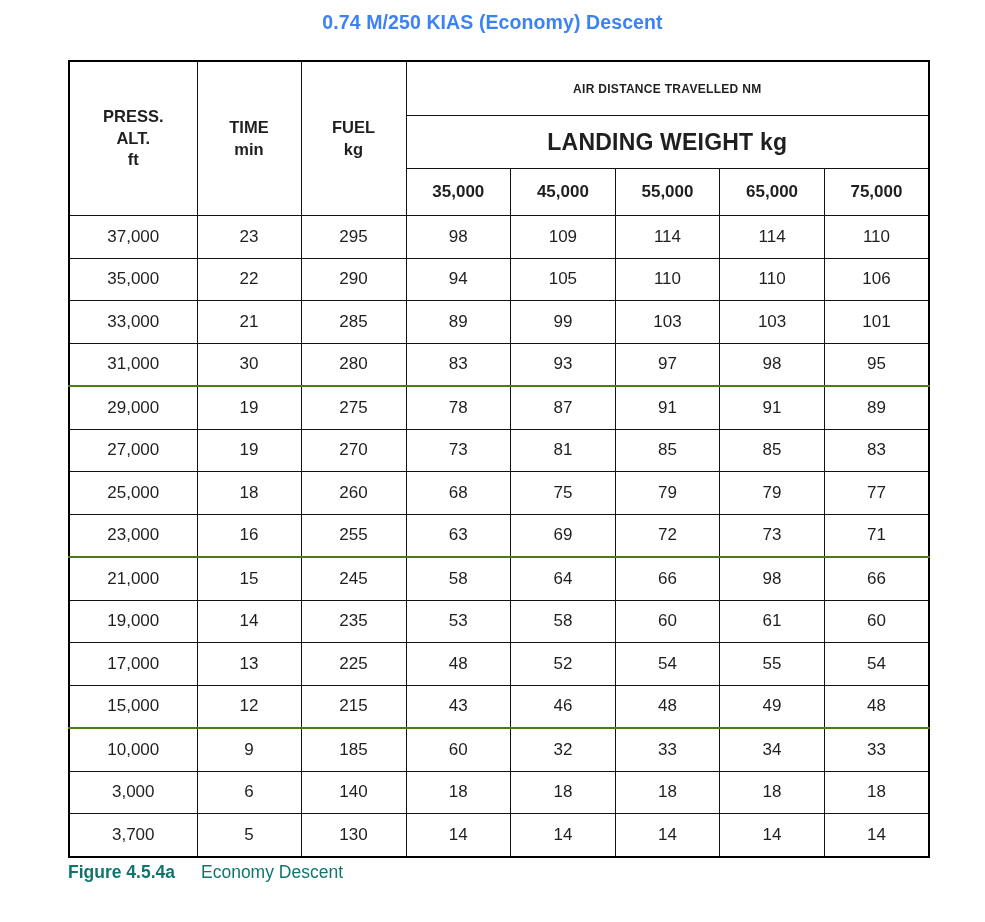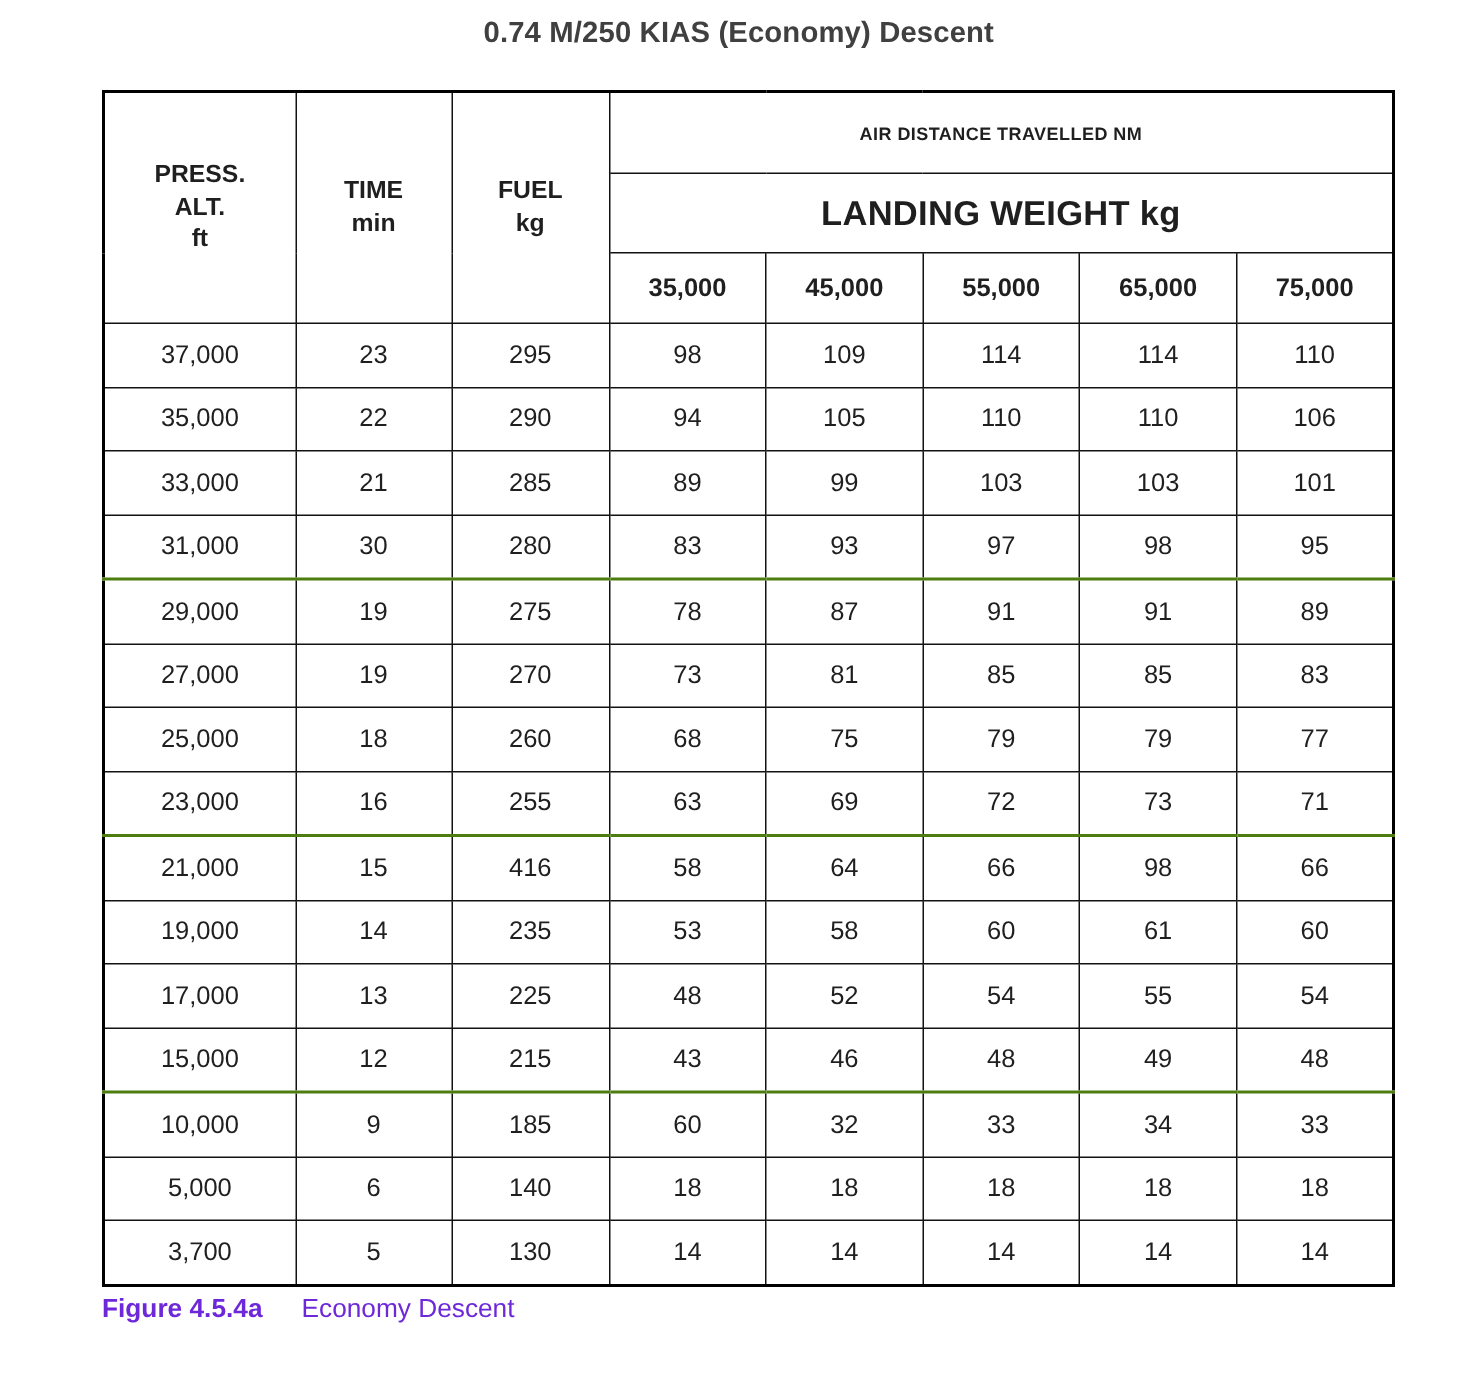--- a/index.html
+++ b/index.html
@@ -26,21 +26,21 @@
   
   .title {
     position: absolute;
     top: 11px;
     left: 0;
     width: 985px;
     text-align: center;
     font-size: 19.5px;
     font-weight: bold;
     letter-spacing: 0.1px;
-    color: #404040;
+    color: #3b82f6;
   }
 
   
   .table-wrap {
     position: absolute;
     left: 68px;
     top: 60px;
     width: 860px;
   }
 
@@ -114,21 +114,21 @@
   tr.block-end > td {
     border-bottom: 2px solid #4d7c0f;
   }
 
   
   .caption {
     position: absolute;
     left: 68px;
     top: 862px;
     font-size: 17.5px;
-    color: #6d28d9;
+    color: #0f766e;
     white-space: nowrap;
   }
   .caption .fig {
     font-weight: bold;
     margin-right: 26px;
   }
   .caption .desc {
     font-weight: normal;
   }
 </style>
@@ -258,21 +258,21 @@
             <td>255</td>
             <td>63</td>
             <td>69</td>
             <td>72</td>
             <td>73</td>
             <td>71</td>
           </tr>
           <tr>
             <td>21,000</td>
             <td>15</td>
-            <td>416</td>
+            <td>245</td>
             <td>58</td>
             <td>64</td>
             <td>66</td>
             <td>98</td>
             <td>66</td>
           </tr>
           <tr>
             <td>19,000</td>
             <td>14</td>
             <td>235</td>
@@ -306,21 +306,21 @@
             <td>10,000</td>
             <td>9</td>
             <td>185</td>
             <td>60</td>
             <td>32</td>
             <td>33</td>
             <td>34</td>
             <td>33</td>
           </tr>
           <tr>
-            <td>5,000</td>
+            <td>3,000</td>
             <td>6</td>
             <td>140</td>
             <td>18</td>
             <td>18</td>
             <td>18</td>
             <td>18</td>
             <td>18</td>
           </tr>
           <tr>
             <td>3,700</td>

